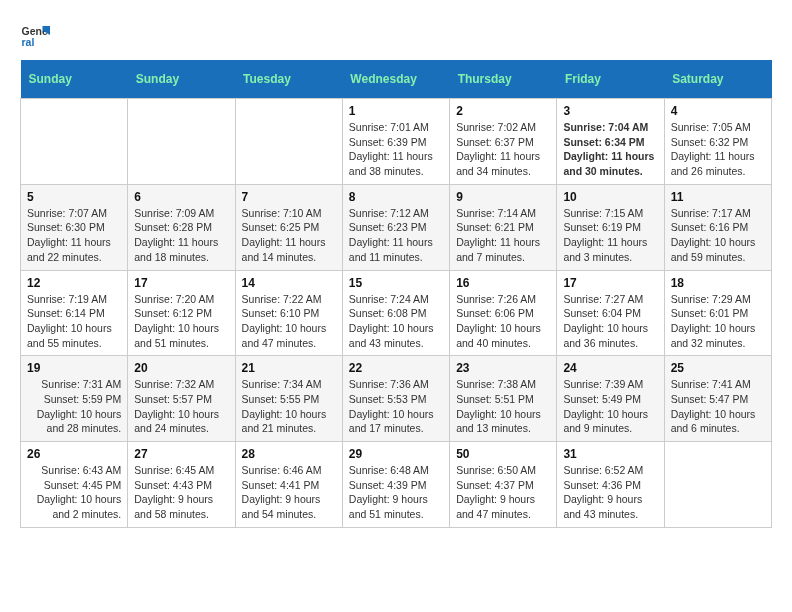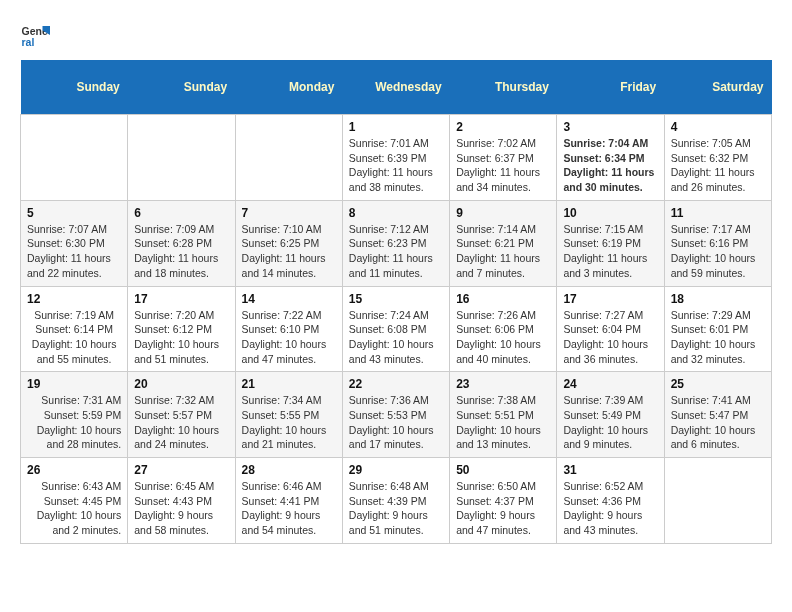--- a/index.html
+++ b/index.html
@@ -38,23 +38,23 @@
       color: #555;
       margin-top: 2px;
     }
     .calendar {
       width: 100%;
       border-collapse: collapse;
       font-size: 11px;
     }
     .calendar th {
       background-color: #1a6fba;
-      color: #fef9c3;
-      text-align: right;
-      padding: 20px 8px;
+      color: #86efac;
+      text-align: left;
+      padding: 12px 8px;
       font-size: 12px;
       font-weight: bold;
     }
     .calendar td {
       border: 1px solid #ccc;
       vertical-align: top;
       padding: 5px 6px;
       width: 107px;
       min-height: 80px;
       background: #fff;
@@ -99,21 +99,21 @@
     <div class="month-title"></div>
     <div class="location"></div>
   </div>
 </div>
 
 <table class="calendar">
   <thead>
     <tr>
     <th>Sunday</th>
         <th>Sunday</th>
-        <th>Monday</th>
+        <th>Tuesday</th>
         <th>Wednesday</th>
         <th>Thursday</th>
         <th>Friday</th>
         <th>Saturday</th>
       </tr>
   </thead>
   <tbody id="calendar-body">
   <tr>
         <td class="empty-cell"></td>
         <td class="empty-cell"></td>
@@ -194,21 +194,21 @@
           <div class="day-number">11</div>
           <div class="day-detail" style="white-space: pre-line;">Sunrise: 7:17 AM
 Sunset: 6:16 PM
 Daylight: 10 hours
 and 59 minutes.</div>
         </td>
       </tr>
       <tr>
         <td>
           <div class="day-number">12</div>
-          <div class="day-detail" style="white-space: pre-line; text-align: center;">Sunrise: 7:19 AM
+          <div class="day-detail" style="white-space: pre-line;">Sunrise: 7:19 AM
 Sunset: 6:14 PM
 Daylight: 10 hours
 and 55 minutes.</div>
         </td>
         <td>
           <div class="day-number">17</div>
           <div class="day-detail" style="white-space: pre-line;">Sunrise: 7:20 AM
 Sunset: 6:12 PM
 Daylight: 10 hours
 and 51 minutes.</div>

